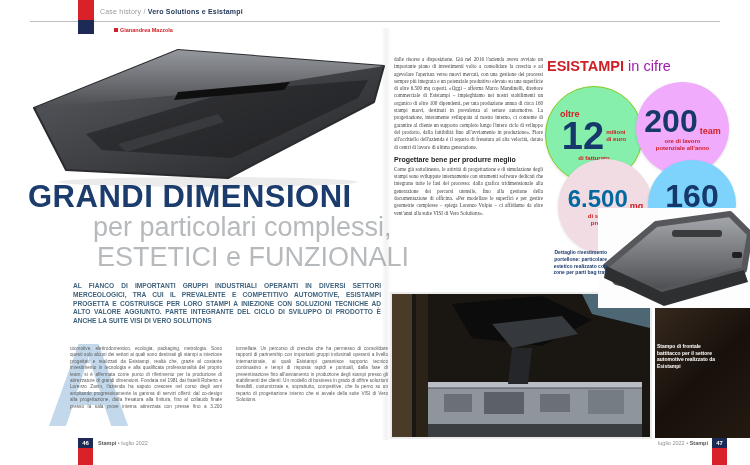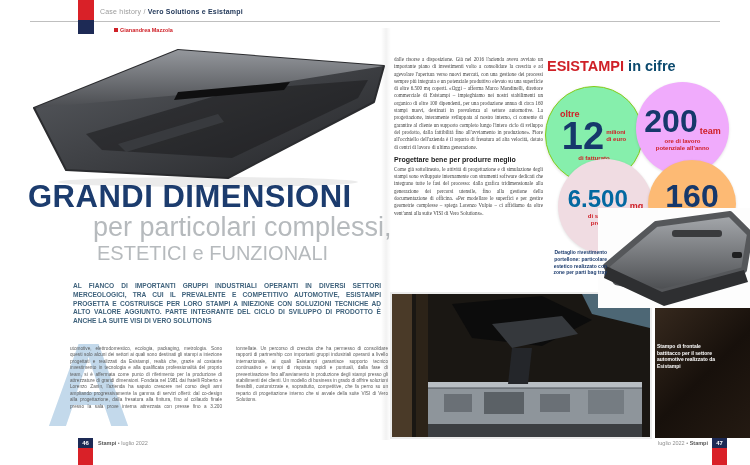--- a/index.html
+++ b/index.html
@@ -14,46 +14,46 @@
   .kicker .pre{color:#9b9b9b;}
   .kicker .strong{color:#23395a;font-weight:bold;}
   .byline{position:absolute;left:114px;top:27px;font-size:5.5px;color:#cf2027;font-weight:bold;
           display:flex;align-items:center;gap:2px;}
   .byline .sq{width:4px;height:4px;background:#cf2027;display:inline-block;}
   
   .photo-left{position:absolute;left:28px;top:36px;width:362px;height:152px;}
   .title-1{position:absolute;left:28px;top:179px;font-size:31px;font-weight:800;color:#1c3c6e;
            letter-spacing:.5px;white-space:nowrap;}
   .title-2{position:absolute;left:93px;top:212px;font-size:27px;font-weight:300;color:#b6babd;white-space:nowrap;}
-  .title-3{position:absolute;left:97px;top:242px;font-size:20px;font-weight:300;color:#b6babd;white-space:nowrap;}
+  .title-3{position:absolute;left:97px;top:242px;font-size:27px;font-weight:300;color:#b6babd;white-space:nowrap;}
   .standfirst{position:absolute;left:73px;top:282px;width:308px;font-size:6.6px;line-height:8.8px;
               color:#3f627c;font-weight:bold;text-transform:uppercase;text-align:justify;}
   .dropcap{position:absolute;left:46px;top:326px;font-size:118px;line-height:1;font-weight:bold;
            color:#c3d9eb;z-index:0;}
   .body-cols{position:absolute;left:70px;top:346px;width:318px;height:92px;z-index:1;
              column-count:2;column-gap:14px;font-size:4.7px;line-height:6.4px;color:#5a5a5a;
              text-align:justify;}
   
   .gutter{position:absolute;left:381px;top:28px;width:10px;height:412px;
           background:linear-gradient(to right,rgba(0,0,0,0),rgba(0,0,0,.05),rgba(0,0,0,0));}
   
   .right-col{position:absolute;left:394px;top:56px;width:149px;
              font-family:"Liberation Serif",serif;font-size:5.1px;line-height:7.3px;
              color:#3f3f3f;text-align:justify;}
   .right-col .subhead{font-family:"Liberation Sans",sans-serif;font-size:7px;font-weight:bold;
              color:#1a1a1a;margin:5px 0 2px 0;text-align:left;line-height:8px;}
   .info-title{position:absolute;left:547px;top:58px;font-size:14.5px;white-space:nowrap;}
   .info-title .strong{color:#cf2027;font-weight:800;text-align:center;}
-  .info-title .rest{color:#0c4a6e;font-weight:700;}
+  .info-title .rest{color:#a21caf;font-weight:400;}
   .circle{position:absolute;border-radius:50%;display:flex;flex-direction:column;
           align-items:center;justify-content:center;text-align:center;box-shadow:0 1px 3px rgba(0,0,0,.12);}
   .c1{left:545px;top:86px;width:96px;height:96px;background:#86efac;border:1px solid #84cc16;}
   .c2{left:636px;top:82px;width:93px;height:93px;background:#f0abfc;}
   .c3{left:558px;top:159px;width:95px;height:95px;background:#f0dce2;}
-  .c4{left:648px;top:160px;width:88px;height:88px;background:#fdba74;}
+  .c4{left:648px;top:160px;width:88px;height:88px;background:#7dd3fc;}
   .stat-pre{font-size:9px;color:#cf2027;font-weight:bold;align-self:flex-start;margin-left:14px;}
   .stat-row{display:flex;align-items:center;gap:2px;}
   .stat-num-xl{font-size:38px;font-weight:800;color:#16386b;line-height:34px;text-align:center;}
   .stat-num-l{font-size:32px;font-weight:800;color:#16386b;line-height:30px;}
   .stat-num-m{font-size:24px;font-weight:800;color:#0369a1;line-height:24px;}
   .stat-side{font-size:6px;color:#cf2027;font-weight:bold;text-align:left;line-height:7px;}
   .stat-unit{font-size:9px;color:#cf2027;font-weight:bold;align-self:flex-end;}
   .stat-label{font-size:6px;color:#cf2027;font-weight:bold;line-height:7px;margin-top:2px;}
   .caption-navy{position:absolute;left:553px;top:249px;width:54px;font-size:5px;line-height:6.8px;
                 font-weight:bold;color:#1c3c6e;text-align:right;z-index:4;}

